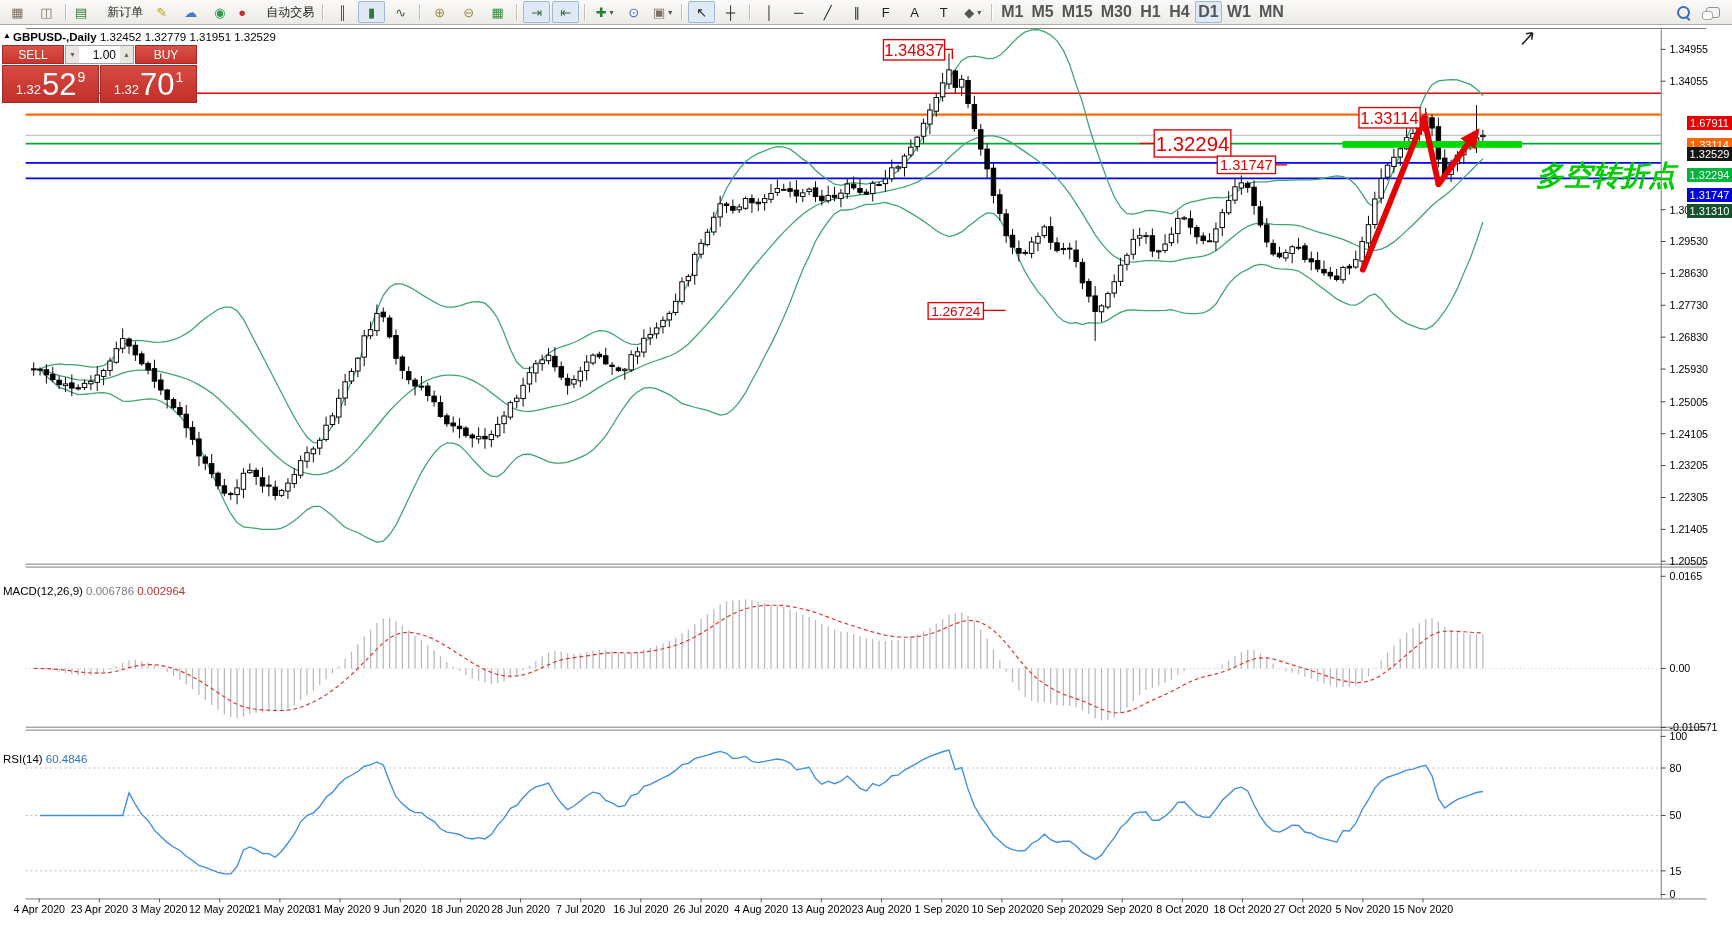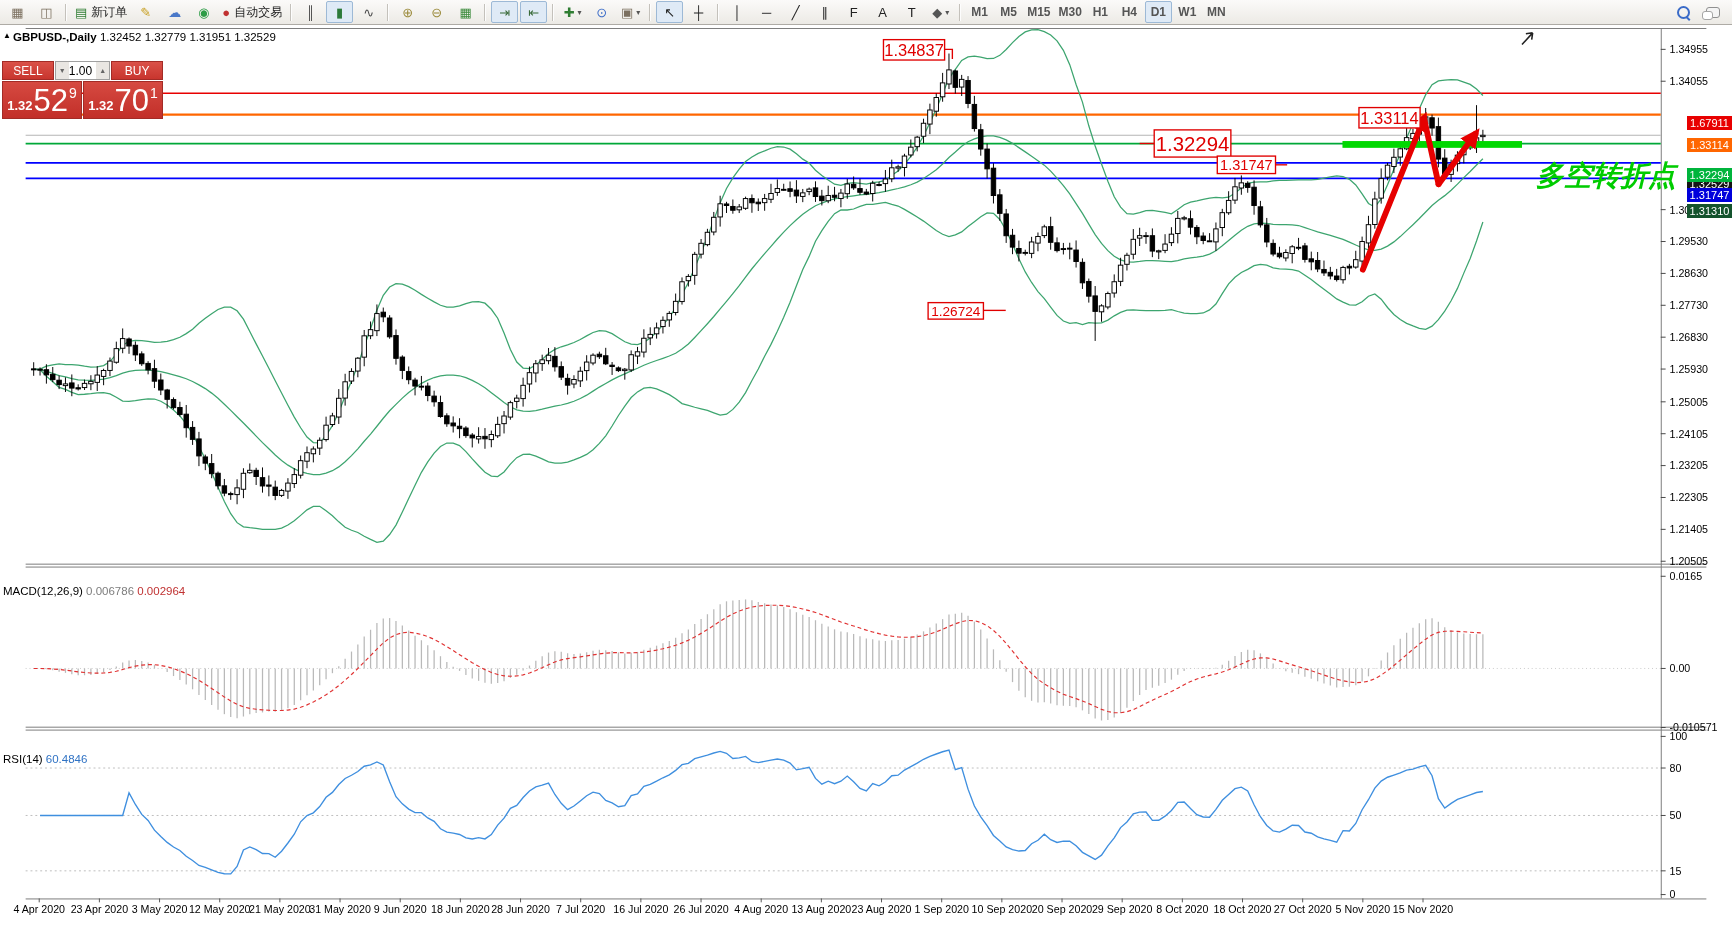--- a/index.html
+++ b/index.html
@@ -4,44 +4,44 @@
 <style>
   html,body{margin:0;padding:0;background:#d4d0c8;font-family:"Liberation Sans",sans-serif;}
   #app{position:relative;width:1732px;height:946px;background:#fff;overflow:hidden;}
   .abs{position:absolute;}
   
   #toolbar{position:absolute;left:0;top:0;width:1732px;height:25px;display:flex;align-items:center;
     background:linear-gradient(#fbfaf9,#eceae5);border-bottom:1px solid #aeaba5;padding-left:3px;box-sizing:border-box;}
   .tbtn{height:20px;min-width:21px;display:flex;align-items:center;justify-content:center;
     font-size:13px;color:#4a4a4a;border:1px solid transparent;border-radius:2px;margin:0 1px;padding:0 2px;cursor:default;}
   .tbtn.active{background:#dfeaf6;border-color:#9db9d6;}
-  .tbtn .lbl{font-size:12px;color:#222;margin-left:4px;}
+  .tbtn .lbl{font-size:12px;color:#222;margin-left:20px;}
   .tbtn .caret{font-size:8px;color:#555;margin-left:3px;}
-  .tf{font-size:12px;font-weight:bold;color:#555;}
+  .tf{font-size:16px;font-weight:bold;color:#555;}
   .vsep{width:1px;height:17px;background:#c4c1bb;border-right:1px solid #fdfdfd;margin:0 4px;}
   .spacer{flex:1;}
   .mag{width:9px;height:9px;border:2px solid #3a6bc8;border-radius:50%;position:relative;display:inline-block;}
   .mag:after{content:"";position:absolute;width:2px;height:5px;background:#3a6bc8;left:8px;top:8px;transform:rotate(-45deg);}
   .chat{width:12px;height:9px;border:1px solid #909090;border-radius:3px;position:relative;display:inline-block;background:#f4f4f4;}
   .chat:before{content:"";position:absolute;width:9px;height:7px;border:1px solid #a5a5a5;border-radius:3px;left:-5px;top:3px;background:#fff;}
   
   #symHdr{left:13px;top:31px;font-size:11.5px;color:#000;text-align:center;}
   #symHdr b{font-weight:bold;}
   #collapseTri{left:3px;top:31px;font-size:8px;color:#000;}
   
-  #oct{left:2px;top:61px;width:161px;}
+  #oct{left:2px;top:45px;width:195px;}
   .octRow1{display:flex;height:19px;}
   .redBtn{background:linear-gradient(#da5148,#c8352e);color:#fff;font-size:12px;display:flex;align-items:center;justify-content:center;width:62px;border:1px solid #a32b26;box-sizing:border-box;}
   .spin{display:flex;flex:1;margin:0 1px;border:1px solid #a0a0a0;background:#fff;box-sizing:border-box;}
   .spinBtn{width:13px;background:#e9e6e2;color:#666;font-size:7px;display:flex;align-items:center;justify-content:center;}
   .spinVal{flex:1;font-size:12px;color:#000;display:flex;align-items:center;justify-content:flex-end;padding-right:4px;}
   .octRow2{display:flex;height:38px;margin-top:1px;}
   .pxBox{background:linear-gradient(#d64a41,#c22f29);color:#fff;flex:1;display:flex;align-items:center;justify-content:center;border:1px solid #a32b26;box-sizing:border-box;}
   .pxBox+.pxBox{margin-left:1px;}
-  .pxSm{font-size:13px;align-self:flex-end;margin-bottom:5px;font-weight:bold;}
+  .pxSm{font-size:13px;align-self:flex-end;margin-bottom:5px;font-weight:normal;}
   .pxBig{font-size:31px;line-height:31px;margin:0 1px;}
   .pxSup{font-size:14px;align-self:flex-start;margin-top:3px;}
   
   .indLbl{font-size:11.5px;color:#000;}
   .dimVal{color:#7d7d7d;}
   .redVal{color:#c03232;}
   .blueVal{color:#2f72c4;}
   
   .badge{position:absolute;left:1687px;width:45px;height:14px;line-height:14px;font-size:11px;color:#fff;text-align:center;}
   
@@ -1062,18 +1062,18 @@
   <div class="abs indLbl" style="left:3px;top:753px;">
     <span>RSI(14)</span>
     <span class="blueVal">60.4846</span>
   </div>
 
   <div id="cjkNote" class="abs" style="left: 1536px; top: 157px; color: rgb(0, 204, 0);">多空转折点</div>
 
   <div id="badges">
       <div class="badge" style="top: 116.23px; background: rgb(232, 0, 0);">1.67911</div>
       <div class="badge" style="top: 138.206px; background: rgb(255, 102, 0);">1.33114</div>
-      <div class="badge" style="top: 177px; background: rgb(20, 20, 20);">1.32529</div>
+      <div class="badge" style="top: 147px; background: rgb(20, 20, 20);">1.32529</div>
       <div class="badge" style="top: 168.14px; background: rgb(0, 180, 60);">1.32294</div>
       <div class="badge" style="top: 188.109px; background: rgb(0, 0, 220);">1.31747</div>
       <div class="badge" style="top: 204.061px; background: #14532d;">1.31310</div>
     </div>
 </div>
 
 </body></html>

